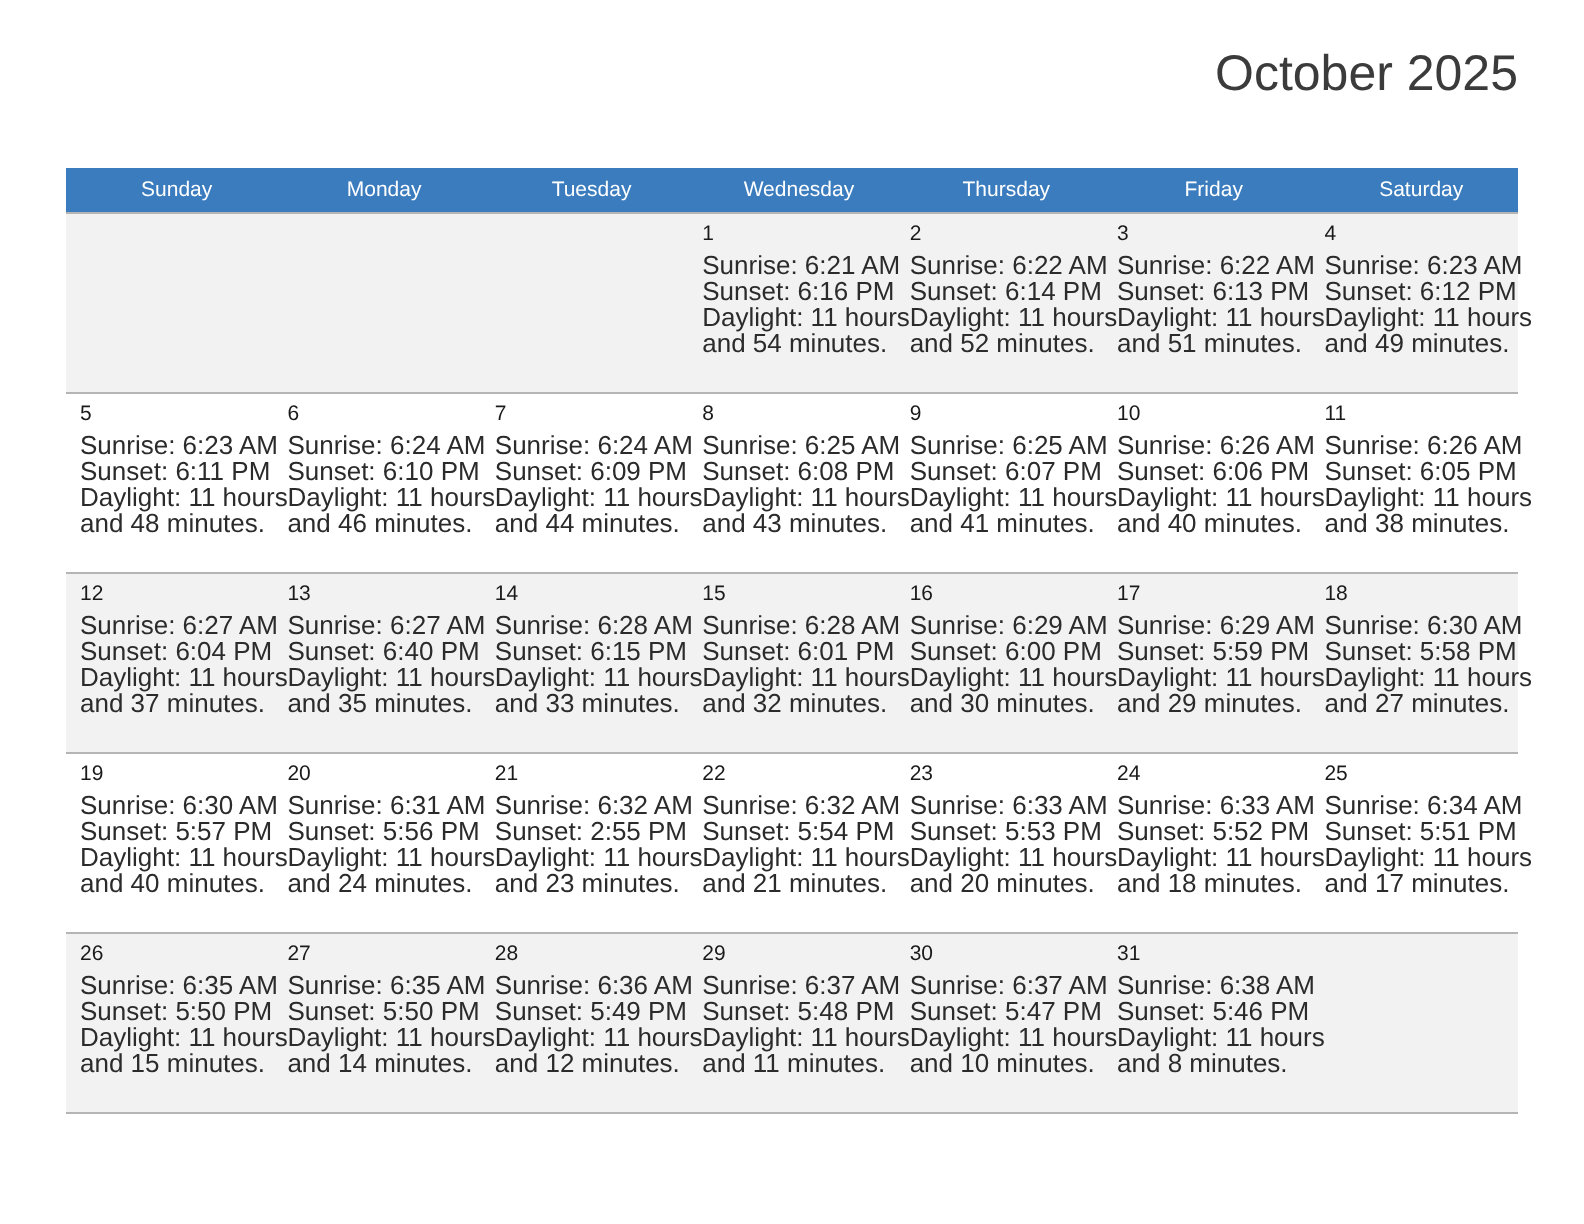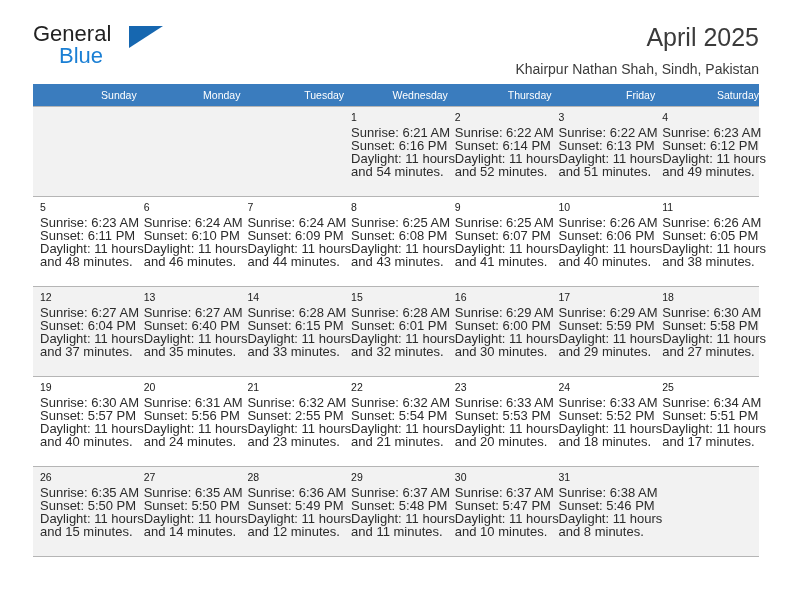--- a/index.html
+++ b/index.html
@@ -85,21 +85,21 @@
     margin-top: 12px;
     width: 726px;
     border-collapse: collapse;
     table-layout: fixed;
   }
   .calendar th {
     background: #3a7cbe;
     color: #ffffff;
     font-size: 10.5px;
     font-weight: normal;
-    text-align: right;
+    text-align: center;
     padding: 5px 0 5px 7px;
     height: 19px;
     box-sizing: border-box;
     margin-left: 47px;
   }
   .calendar td {
     vertical-align: top;
     padding: 0;
     height: 90px;
     box-sizing: border-box;
@@ -140,28 +140,22 @@
     background: #b5b5b5;
     margin: 0;
   }
 </style>
 </head>
 <body>
 
 <div class="page">
 
   <div class="header">
-    <div class="logo">
-      <span class="logo-general">General</span>
-      <span class="logo-blue">Blue</span>
-      <span class="logo-triangle"></span>
-    </div>
     <div class="title-block">
-      <div class="cal-title">April 2025</div>
-      <div class="cal-subtitle">Khairpur Nathan Shah, Sindh, Pakistan</div>
+      <div class="cal-title">October 2025</div>
     </div>
   </div>
 
   <table class="calendar">
     <thead>
       <tr>
         <th>Sunday</th>
         <th>Monday</th>
         <th>Tuesday</th>
         <th>Wednesday</th>

